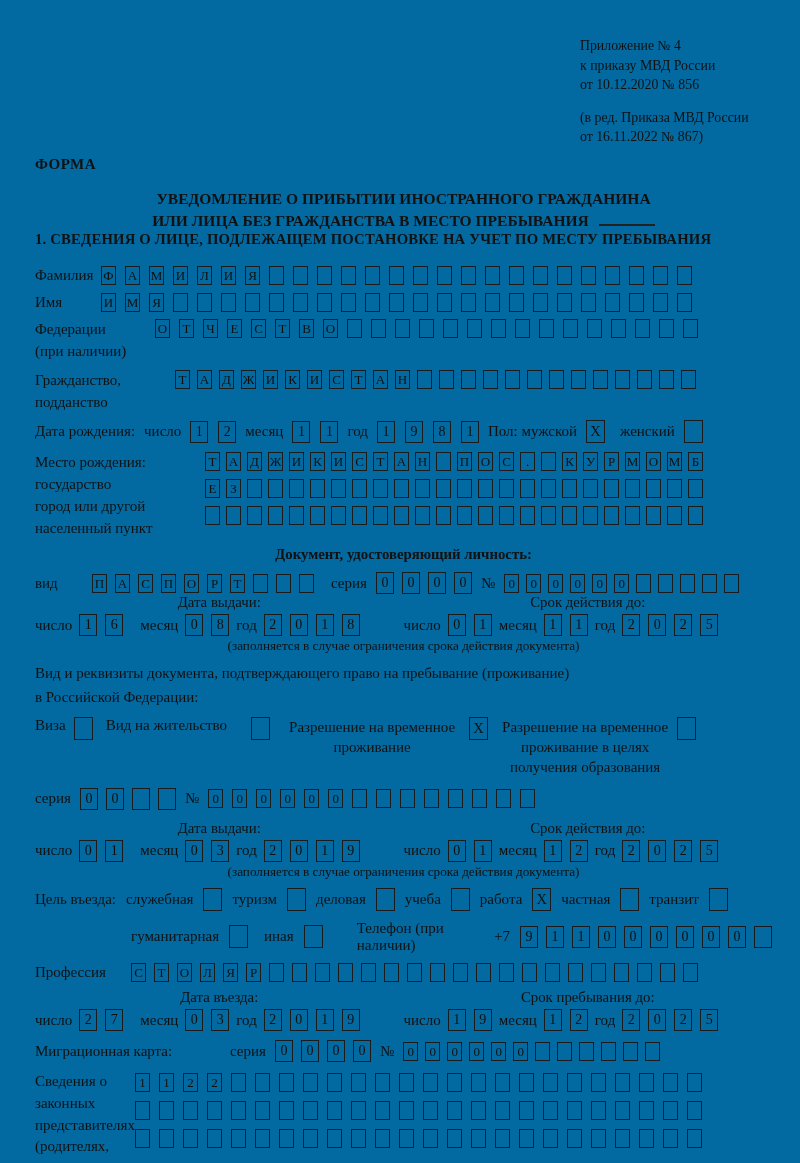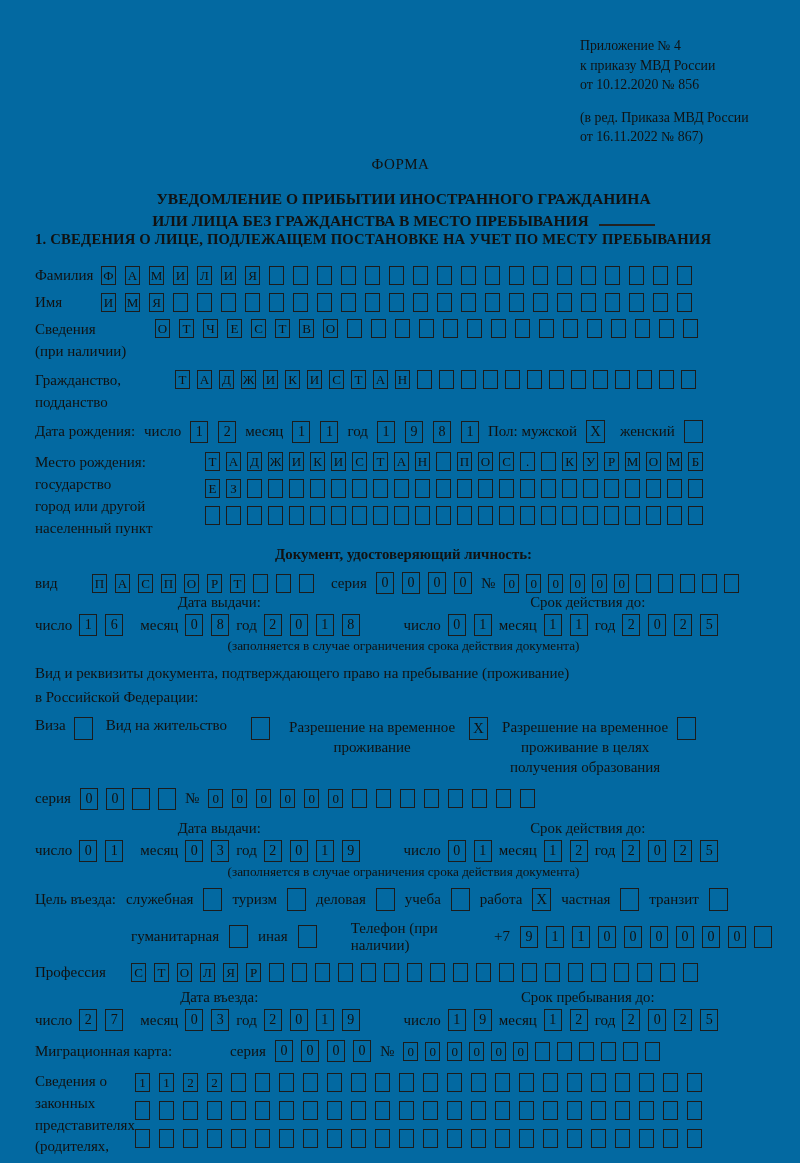--- a/index.html
+++ b/index.html
@@ -2,21 +2,21 @@
 <html><head>
 <meta charset="utf-8">
 <style>
   *{box-sizing:border-box;margin:0;padding:0}
   html,body{background:#e9e9e9}
   body{width:800px;margin:0 auto;font-family:"Liberation Serif","DejaVu Serif",serif;color:#111}
   .page{width:800px;height:1163px;background:#0369a1;padding:36px 28px 0 35px;overflow:hidden}
 
   .hdr{width:192px;margin-left:auto;font-size:13.8px;line-height:1.42}
   .hdr .sub{margin-top:13px}
-  .forma{text-align:center;padding-right:6px;font-weight:normal;font-size:15px;margin-top:9px;letter-spacing:.5px}
+  .forma{text-align:left;padding-right:6px;font-weight:bold;font-size:15px;margin-top:9px;letter-spacing:.5px}
 
   .title{margin-top:15px;text-align:center;font-weight:bold;font-size:15.5px;line-height:1.4}
   .title-underline{display:inline-block;width:56px;border-bottom:2px solid #222;margin-left:10px}
 
   .section-title{font-weight:bold;font-size:14.7px;letter-spacing:.2px}
 
   .form{margin-top:18px;font-size:15px}
   .row{display:flex;align-items:flex-start;margin-bottom:7px}
   .lbl{flex:0 0 auto;line-height:1.3}
   .lbl2{line-height:1.45}
@@ -131,21 +131,21 @@
           <span class="box"></span>
           <span class="box"></span>
           <span class="box"></span>
           <span class="box"></span>
           <span class="box"></span>
         </div>
     </div>
 
     <div class="row">
       <div class="lbl lbl2 w120">
-        <div>Сведения</div>
+        <div>Федерации</div>
         <div>(при наличии)</div>
       </div>
       <div class="boxes">
           <span class="box">О</span>
           <span class="box">Т</span>
           <span class="box">Ч</span>
           <span class="box">Е</span>
           <span class="box">С</span>
           <span class="box">Т</span>
           <span class="box">В</span>
@@ -513,21 +513,21 @@
         <span class="cbx">X</span>
       <span>частная</span>
         <span class="cbx"></span>
       <span>транзит</span>
         <span class="cbx"></span>
     </div>
 
     <div class="purpose-row indent">
       <span>гуманитарная</span>
         <span class="cbx"></span>
-      <span style="margin-left:0">иная</span>
+      <span style="margin-left:6px">иная</span>
         <span class="cbx"></span>
       <span style="margin-left:24px">Телефон (при наличии)</span>
       <span style="margin-left:14px">+7</span>
       <span class="dboxes g8">
           <span class="box">9</span>
           <span class="box">1</span>
           <span class="box">1</span>
           <span class="box">0</span>
           <span class="box">0</span>
           <span class="box">0</span>

